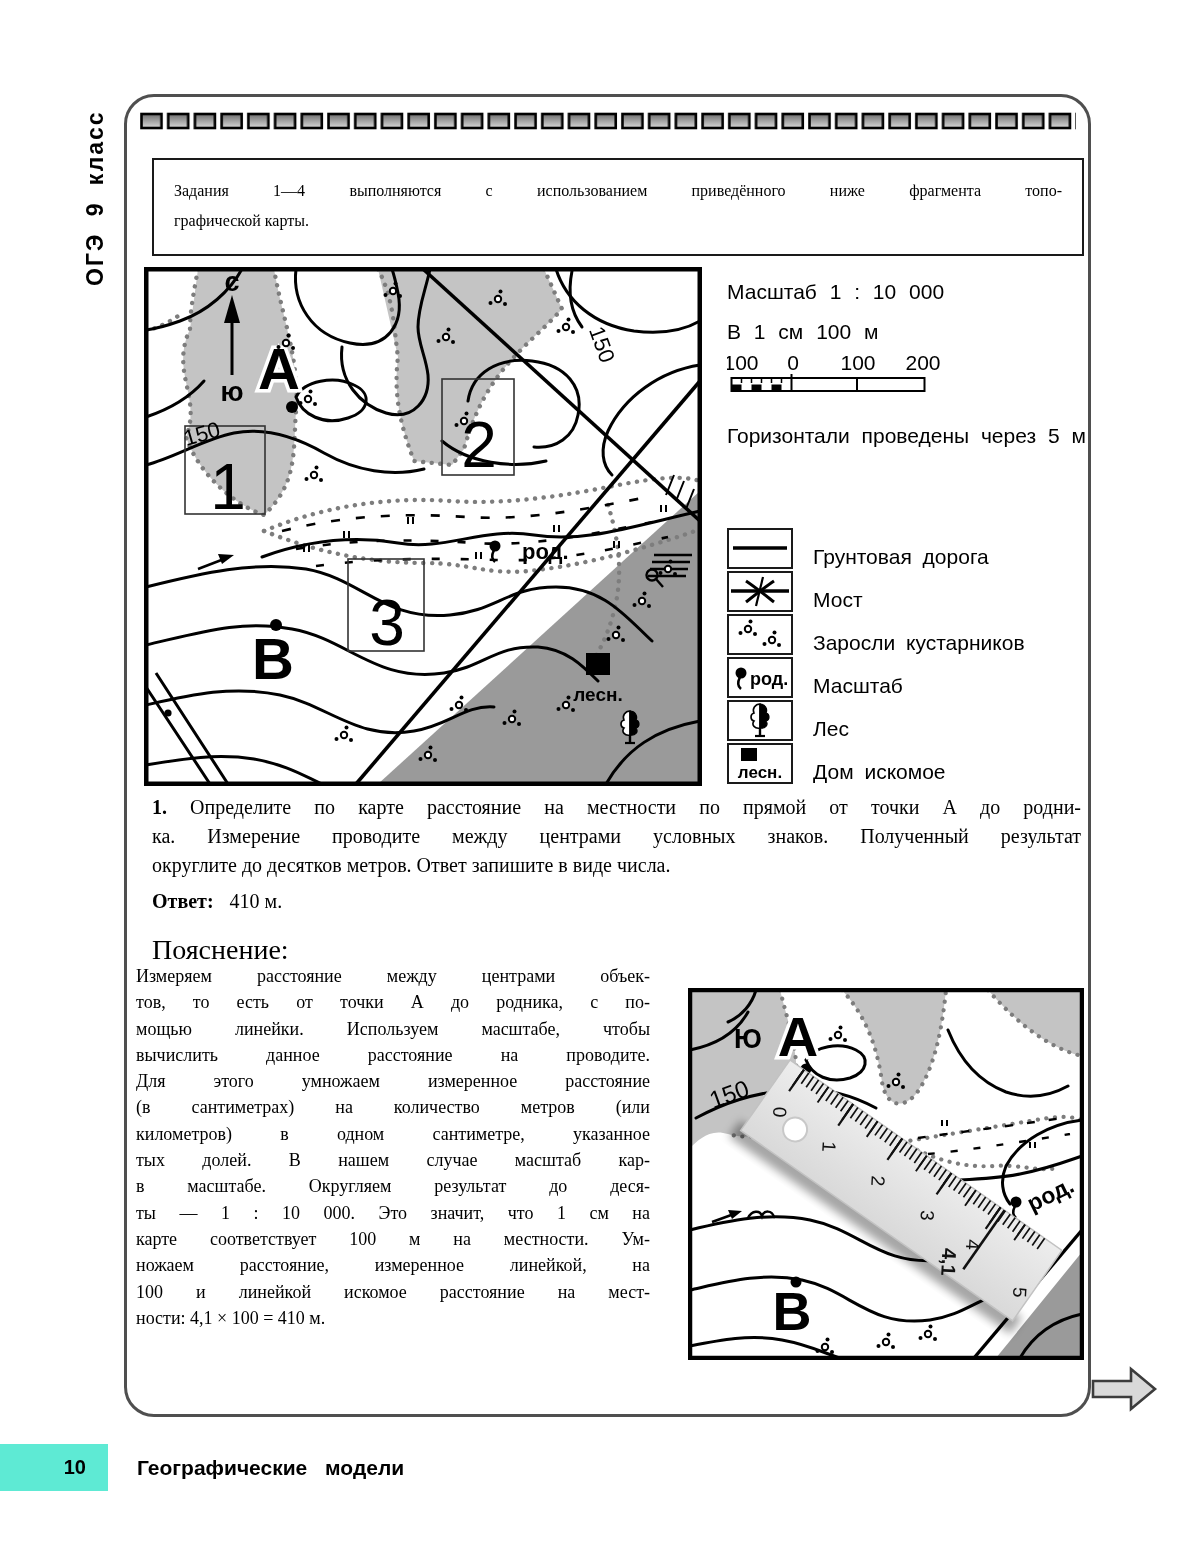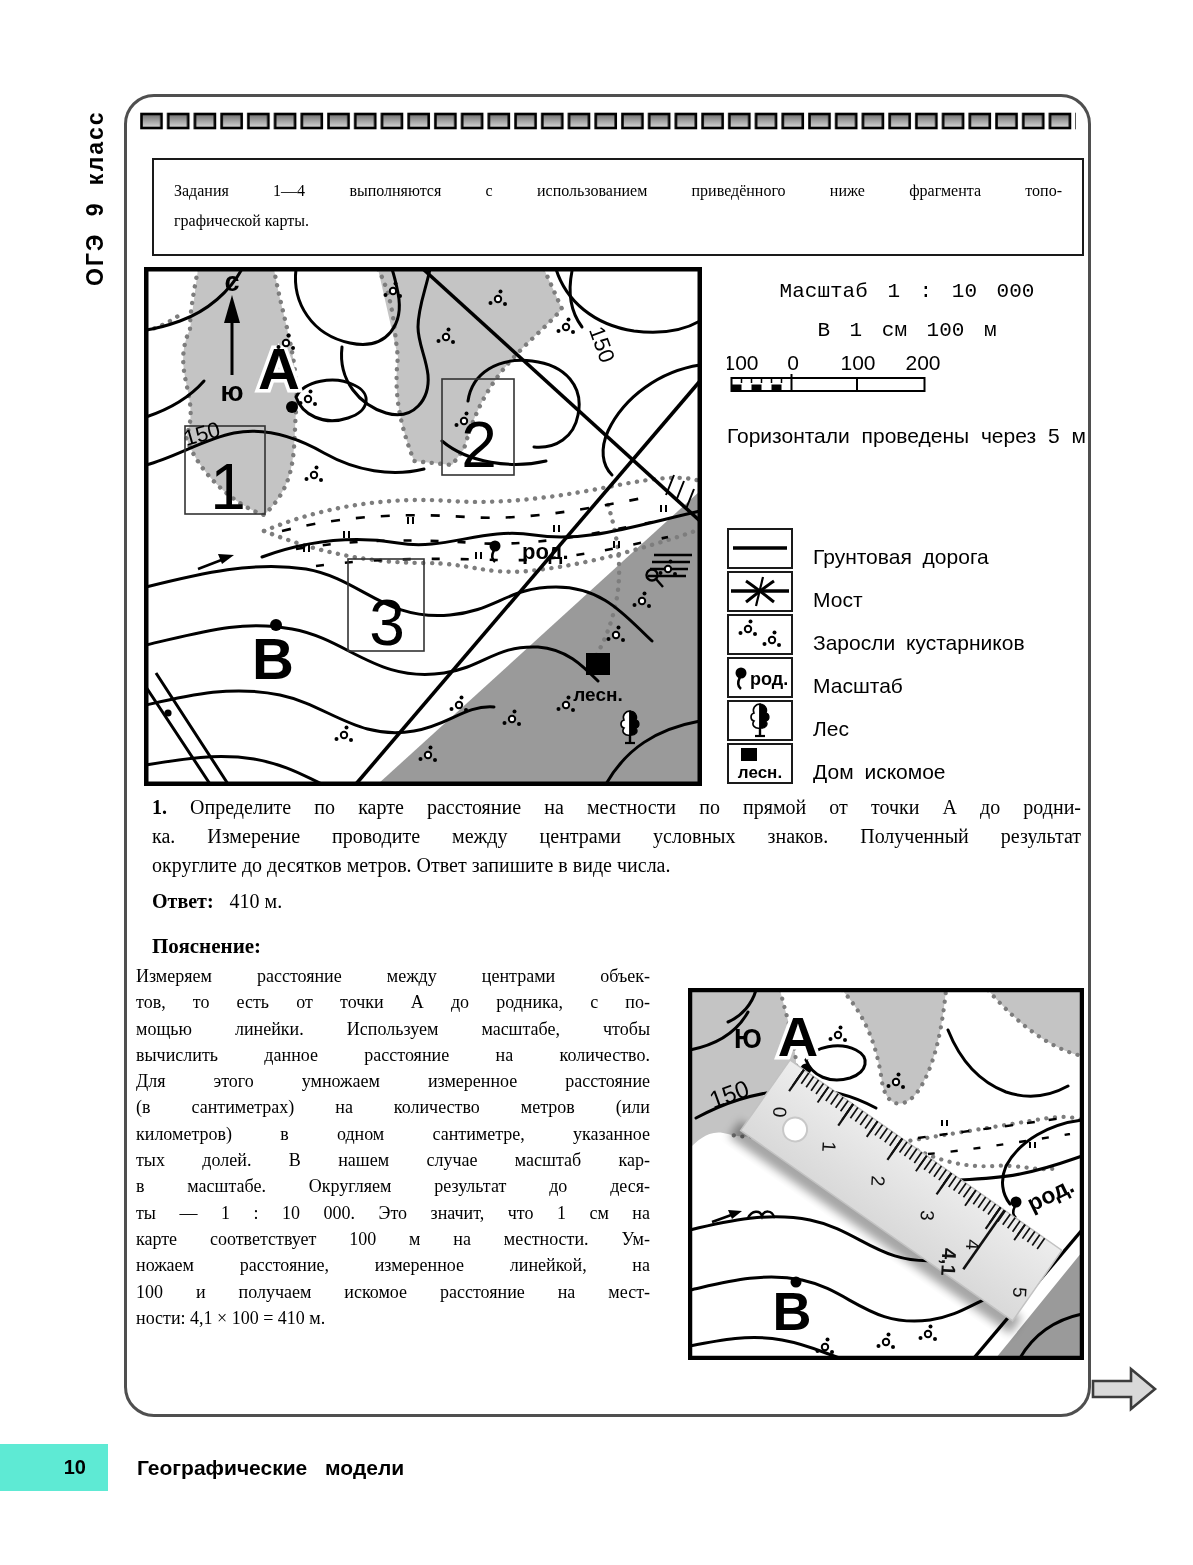--- a/index.html
+++ b/index.html
@@ -11,35 +11,35 @@
       writing-mode:vertical-rl;transform:rotate(180deg);
       font-family:"Liberation Sans",sans-serif;font-weight:bold;font-size:23px;
       letter-spacing:2px;word-spacing:8px;text-align:left;}
   .squares{position:absolute;left:140px;top:111px;}
   .intro-box{position:absolute;left:152px;top:158px;width:888px;border:2px solid #1a1a1a;
       padding:16px 20px 18px 20px;font-size:16px;line-height:30px;}
   .jline{text-align:justify;text-align-last:justify;}
   .jline.last{text-align-last:left;}
   .map-fig{position:absolute;left:144px;top:267px;}
   .scale-panel{position:absolute;left:727px;top:280px;width:360px;
-      font-family:Liberation Mono, monospace;font-size:21px;text-align:center;}
+      font-family:Liberation Sans, sans-serif;font-size:21px;}
   .scale-panel .row{margin-bottom:16px;word-spacing:7px;}
   .scalebar{position:absolute;left:727px;top:352px;}
   .contour-note{position:absolute;left:727px;top:424px;width:370px;
       font-family:"Liberation Sans",sans-serif;font-size:21px;word-spacing:6px;}
   .legend{position:absolute;left:727px;top:530px;width:370px;}
   .legend-row{display:flex;align-items:flex-end;height:39px;margin-bottom:4px;}
   .legend-sym{width:62px;height:37px;border:2px solid #1a1a1a;display:flex;
       align-items:center;justify-content:center;flex:0 0 auto;background:#fff;}
   .legend-label{margin-left:20px;font-family:"Liberation Sans",sans-serif;font-size:21px;
       word-spacing:5px;white-space:nowrap;}
   .task{position:absolute;left:152px;top:793px;width:929px;font-size:20px;line-height:29px;}
   .answer{position:absolute;left:152px;top:890px;font-size:20px;}
   .answer b{margin-right:16px;}
-  .expl-title{position:absolute;left:152px;top:934px;font-size:21px;font-weight:bold;}
+  .expl-title{position:absolute;left:152px;top:934px;font-size:28px;font-weight:normal;}
   .expl{position:absolute;left:136px;top:963px;width:514px;font-size:18px;line-height:26.3px;}
   .minimap{position:absolute;left:688px;top:988px;}
   .nav-arrow{position:absolute;left:1090px;top:1366px;}
   .footer-bar{position:absolute;left:0;top:1444px;width:108px;height:47px;background:#5eead4;
       font-family:"Liberation Sans",sans-serif;font-weight:bold;font-size:20px;
       line-height:47px;text-align:right;padding-right:22px;box-sizing:border-box;}
   .footer-title{position:absolute;left:137px;top:1444px;height:47px;line-height:47px;
       font-family:"Liberation Sans",sans-serif;font-size:21px;font-weight:600;word-spacing:12px;}
   svg text{font-family:"Liberation Sans",sans-serif;}
 </style>
@@ -312,30 +312,30 @@
   </div>
   <div class="answer">
     <b>Ответ:</b><span>410 м.</span>
   </div>
 
   <div class="expl-title">Пояснение:</div>
   <div class="expl">
       <div class="jline">Измеряем расстояние между центрами объек-</div>
       <div class="jline">тов, то есть от точки А до родника, с по-</div>
       <div class="jline">мощью линейки. Используем масштабе, чтобы</div>
-      <div class="jline">вычислить данное расстояние на количество.</div>
+      <div class="jline">вычислить данное расстояние на проводите.</div>
       <div class="jline">Для этого умножаем измеренное расстояние</div>
       <div class="jline">(в сантиметрах) на количество метров (или</div>
       <div class="jline">километров) в одном сантиметре, указанное</div>
       <div class="jline">тых долей. В нашем случае масштаб кар-</div>
       <div class="jline">в масштабе. Округляем результат до деся-</div>
       <div class="jline">ты — 1 : 10 000. Это значит, что 1 см на</div>
       <div class="jline">карте соответствует 100 м на местности. Ум-</div>
       <div class="jline">ножаем расстояние, измеренное линейкой, на</div>
-      <div class="jline">100 и получаем искомое расстояние на мест-</div>
+      <div class="jline">100 и линейкой искомое расстояние на мест-</div>
       <div class="jline last">ности: 4,1 × 100 = 410 м.</div>
     </div>
 
   <svg class="minimap" width="396" height="372" viewBox="0 0 396 372">
     <g transform="translate(2,2)">
       <rect x="0" y="0" width="392" height="368" fill="#fff"></rect>
       <g>
         <path d="M0,0 L90,0 C100,40 112,72 104,108 C96,142 66,152 38,144 C20,138 8,150 0,158 Z" fill="#c4c4c4"></path>
         <path d="M152,0 L256,0 C252,40 244,80 226,104 C212,120 196,116 192,92 C188,62 178,28 152,0 Z" fill="#c4c4c4"></path>
         <path d="M298,0 L392,0 L392,66 C358,58 326,32 298,0 Z" fill="#c4c4c4"></path>

